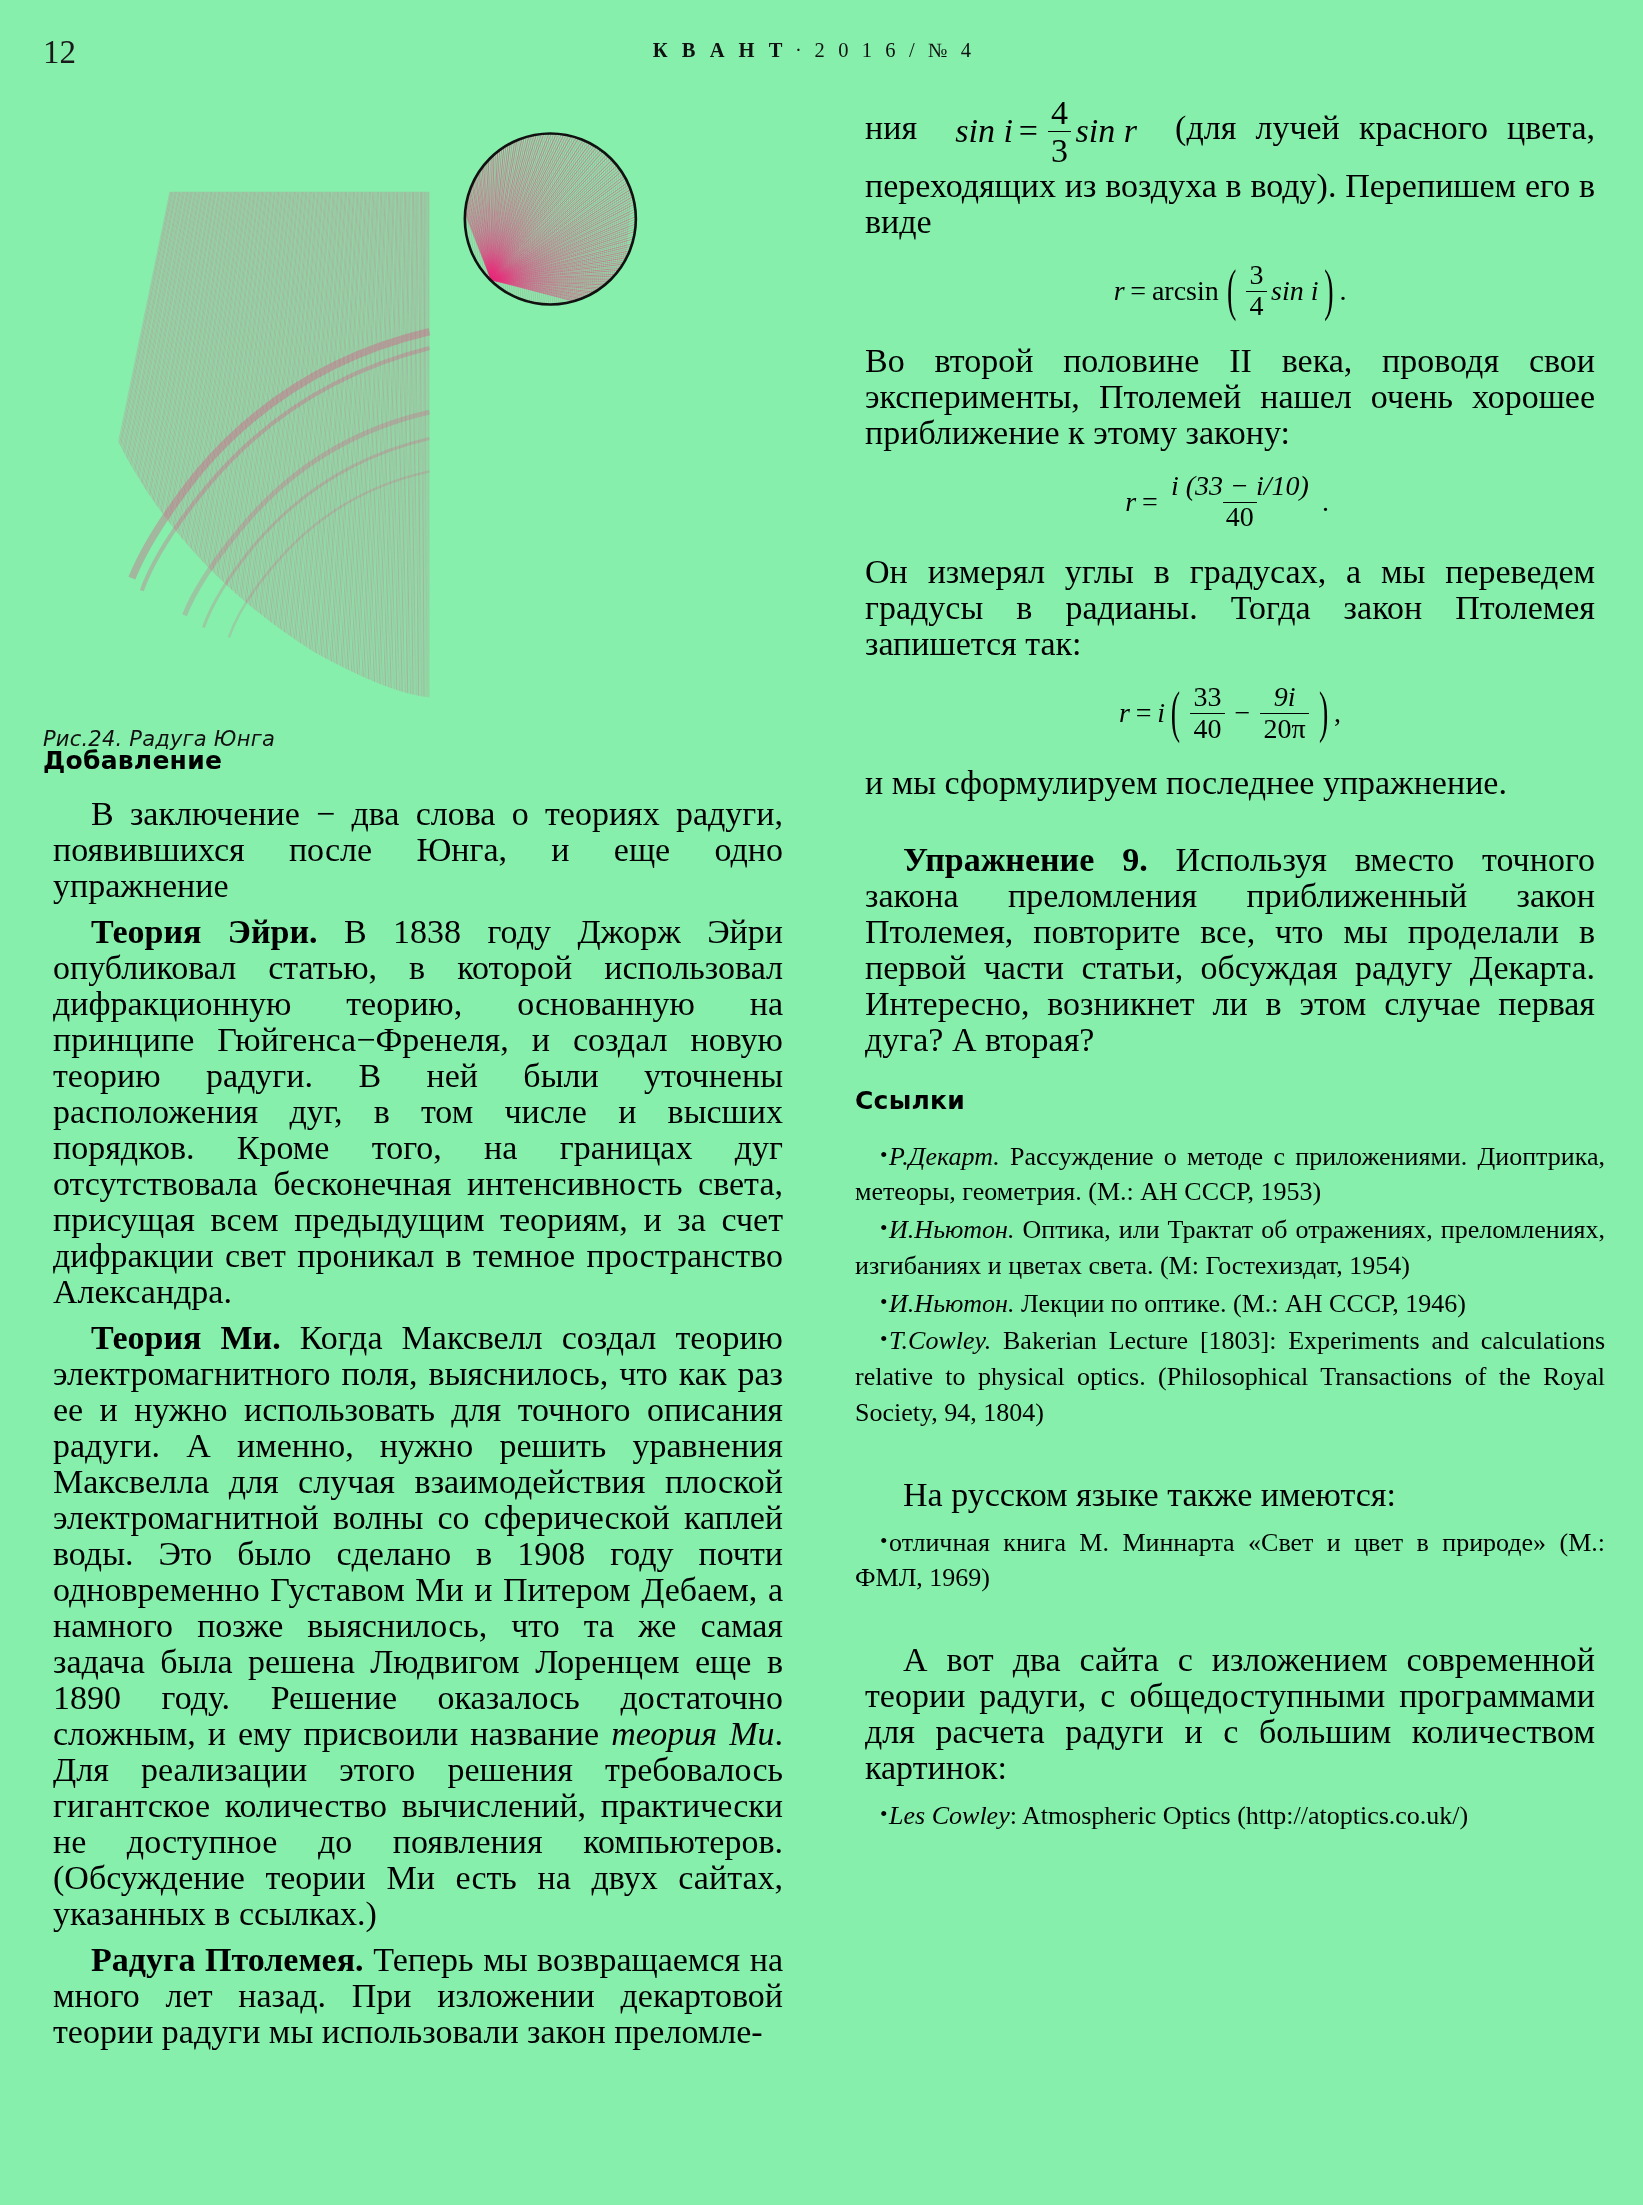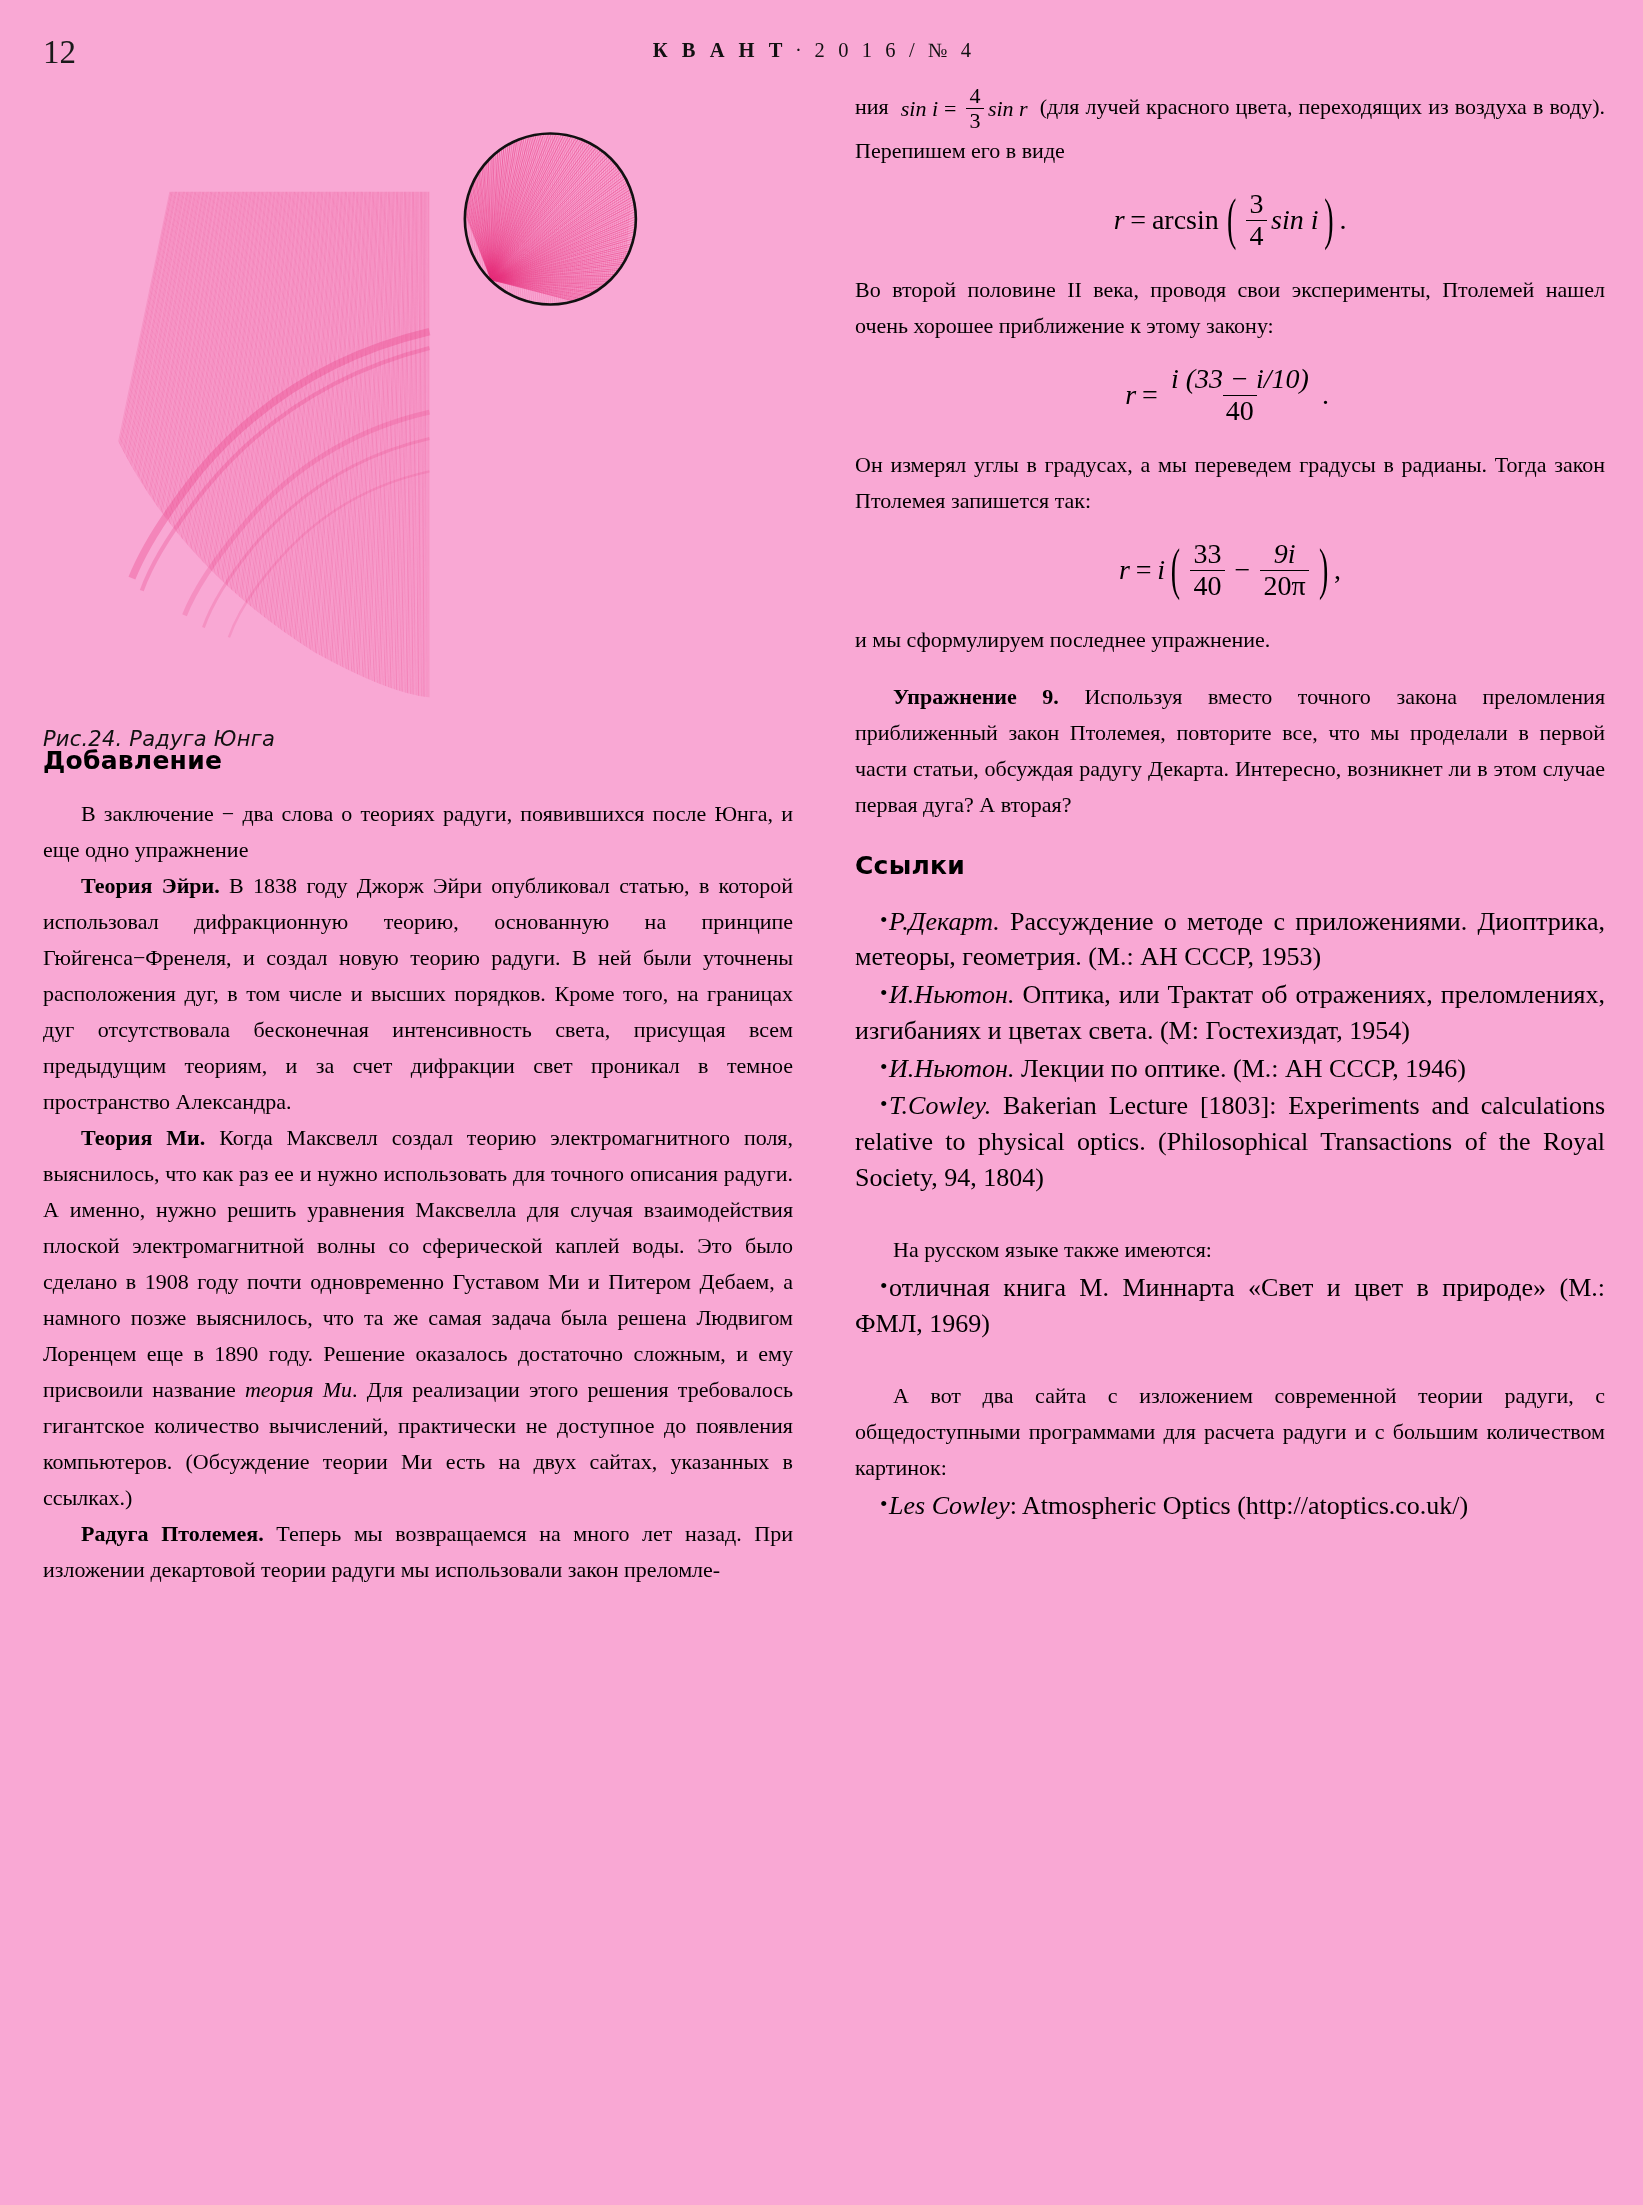--- a/index.html
+++ b/index.html
@@ -5,21 +5,21 @@
 <style>
   html, body {
     margin: 0;
     padding: 0;
     background: #ffffff;
   }
   .page {
     position: relative;
     width: 1644px;
     height: 2205px;
-    background: #f9a8d4;
+    background: #86efac;
     font-family: "Liberation Serif", "DejaVu Serif", serif;
     color: #000000;
     overflow: hidden;
     box-sizing: border-box;
   }
 
   
   .folio {
     position: absolute;
     left: 43px;
@@ -54,22 +54,22 @@
   }
   .col {
     position: absolute;
     top: 0;
     width: 750px;
   }
   .col-left  { left: 0; }
   .col-right { left: 812px; }
 
   p.body {
-    margin: 0;
-    font-size: 22px;
+    margin: 10px;
+    font-size: 34px;
     line-height: 36px;
     text-align: justify;
     text-indent: 38px;
     hyphens: manual;
     -webkit-hyphens: manual;
   }
   p.body.cont { text-indent: 0; }
   .lead { font-weight: 700; }
   .it { font-style: italic; }
 

